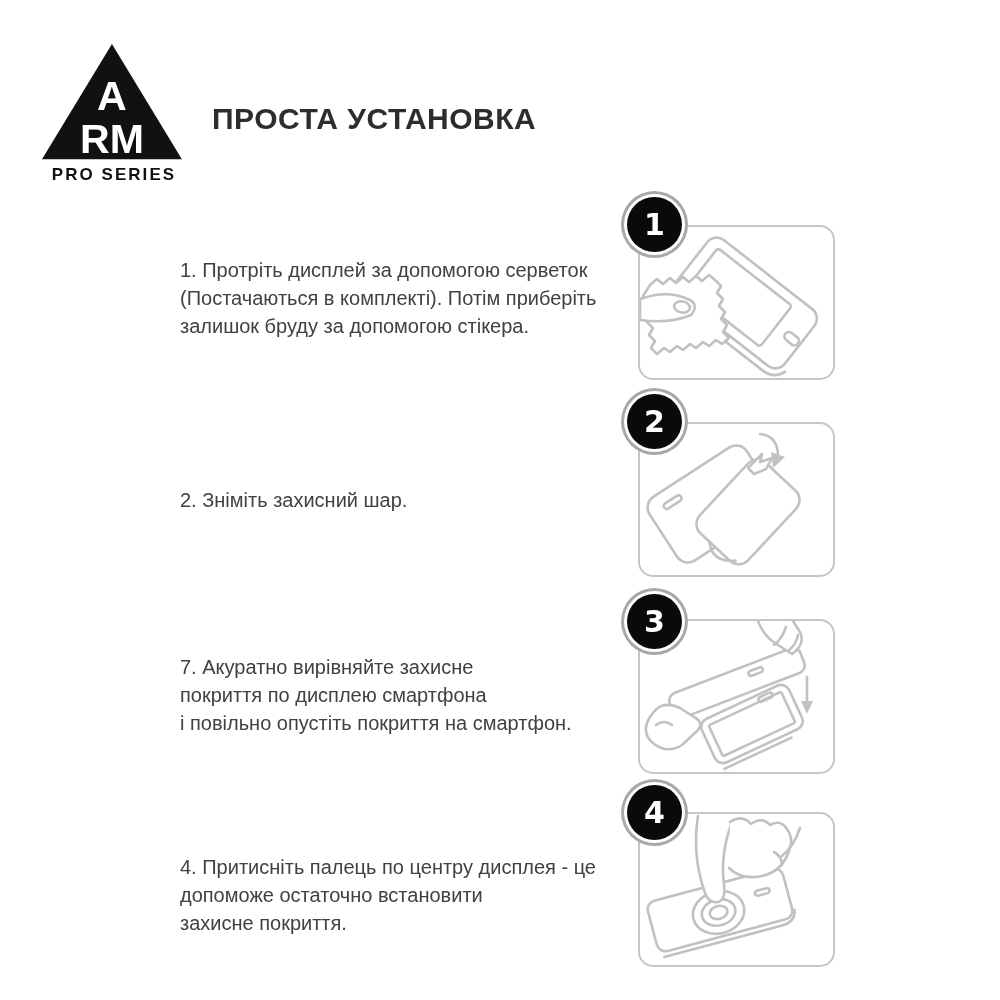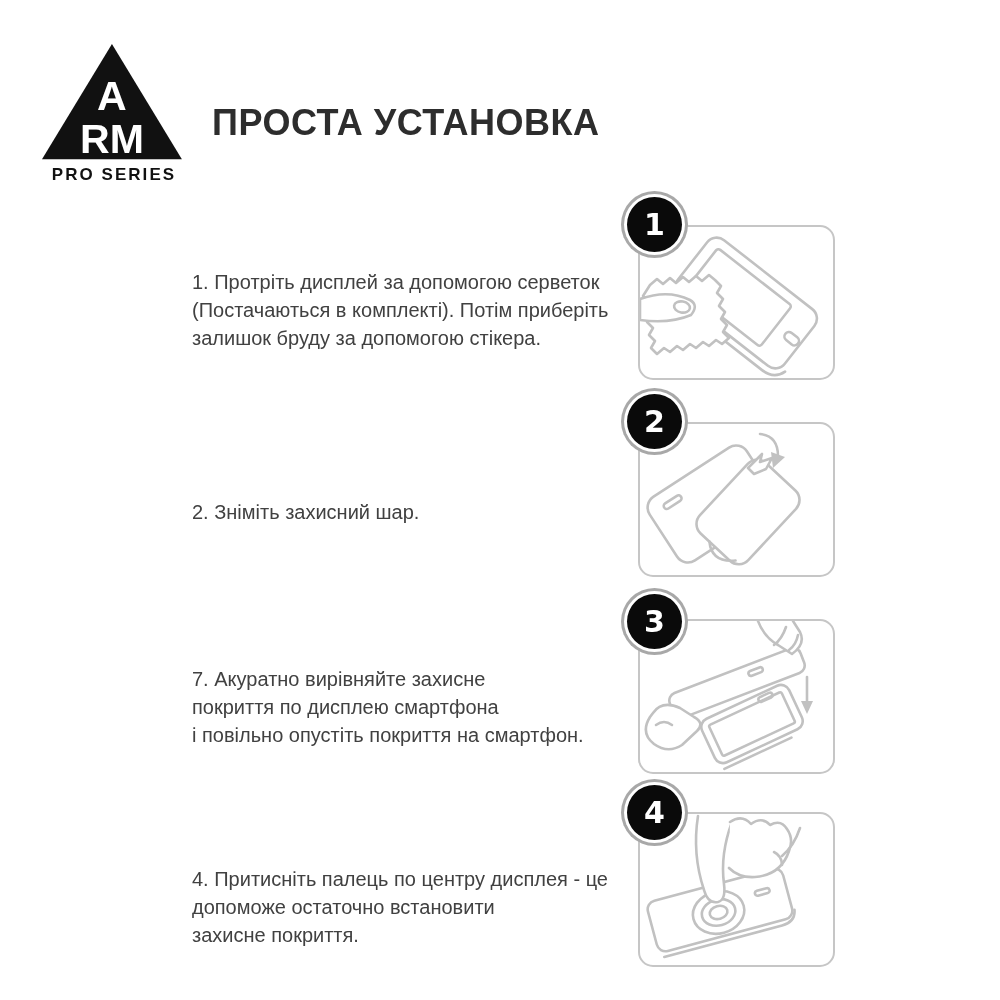--- a/index.html
+++ b/index.html
@@ -3,24 +3,24 @@
 <meta charset="utf-8">
 <style>
   html,body{margin:0;padding:0;background:#fff;}
   .page{
     position:relative;width:1000px;height:1000px;background:#ffffff;
     font-family:"Liberation Sans","DejaVu Sans",sans-serif;overflow:hidden;
   }
   .logo{position:absolute;left:42px;top:42px;width:144px;height:144px;}
   .title{
     position:absolute;left:212px;top:102px;margin:0;
-    font-size:36px;font-weight:800;letter-spacing:.5px;color:#2d2d2d;white-space:nowrap;
+    font-size:30px;font-weight:800;letter-spacing:.5px;color:#2d2d2d;white-space:nowrap;
   }
   .step-text{
-    position:absolute;left:176px;width:480px;margin:16px;
+    position:absolute;left:176px;width:480px;margin:4px;
     font-size:20px;line-height:28px;color:#414141;white-space:pre-line;
   }
   .t1{top:252px}.t2{top:482px}.t3{top:649px}.t4{top:849px}
   .illus-box{
     position:absolute;left:638px;width:197px;height:155px;box-sizing:border-box;
     border:2px solid #c6c6c6;border-radius:15px;background:#fff;
   }
   .b1{top:225px}.b2{top:422px}.b3{top:619px}.b4{top:812px}
   .illus-box svg{width:100%;height:100%;display:block;border-radius:13px;}
   .badge{

